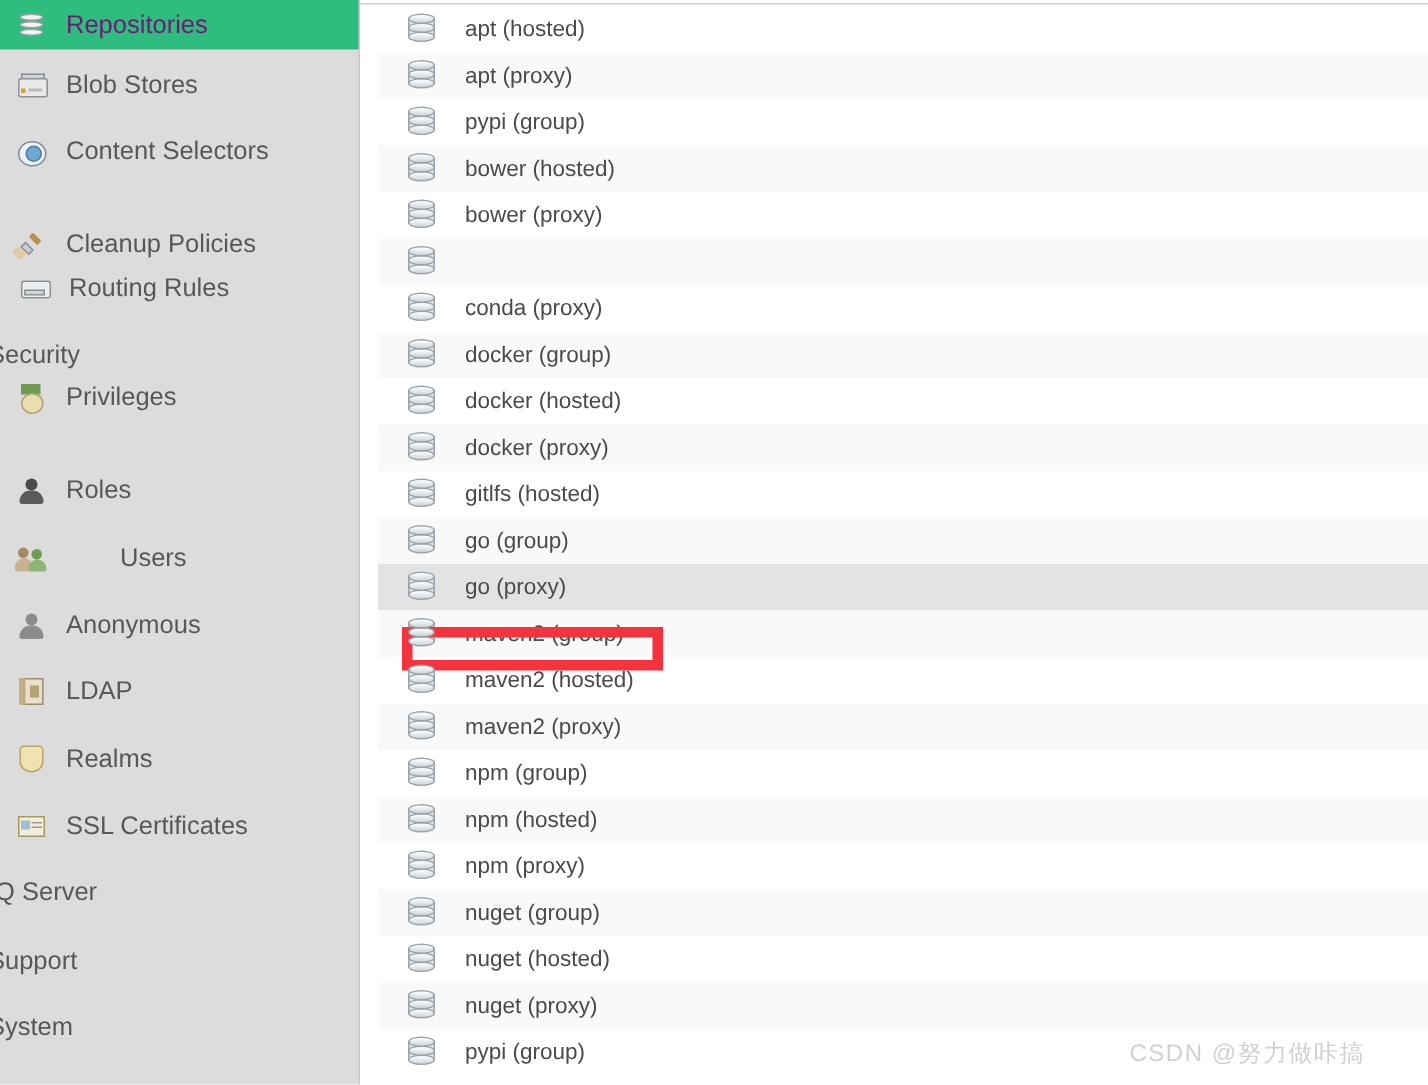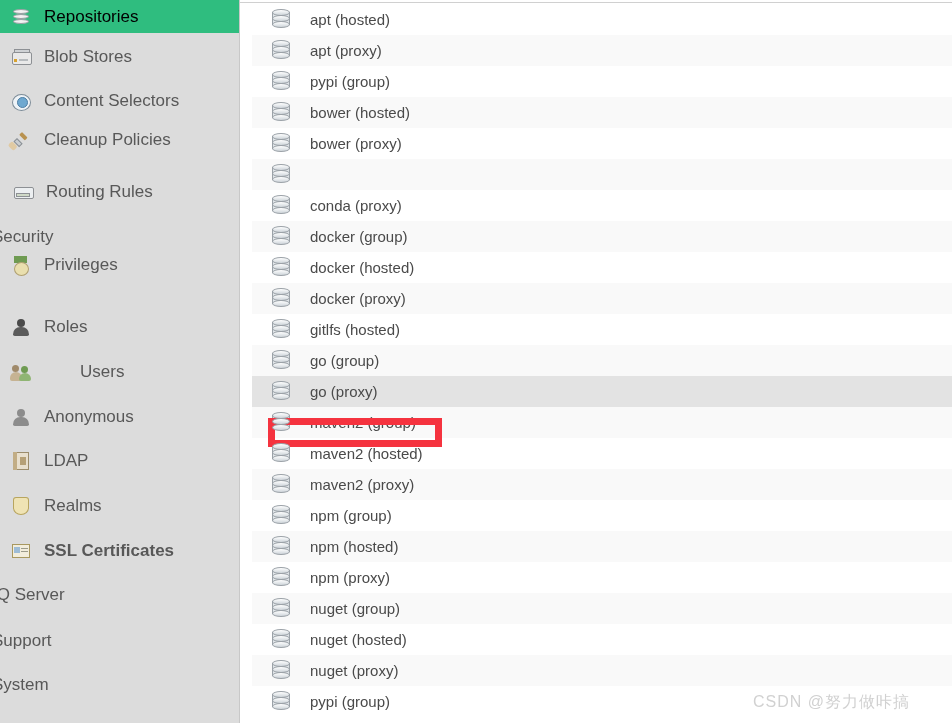--- a/index.html
+++ b/index.html
@@ -40,21 +40,21 @@
     display: flex;
     align-items: center;
     box-sizing: border-box;
     padding-left: 10px;
     color: #585858;
     font-size: 17px;
     white-space: nowrap;
   }
   .nav-item.selected {
     background: #2fbd7f;
-    color: #000000;
+    color: #701a75;
     height: 33px;
     top: 0;
   }
   .nav-item .nav-icon {
     width: 22px;
     height: 22px;
     margin-right: 12px;
     flex: 0 0 22px;
     position: relative;
     display: inline-block;
@@ -327,21 +327,21 @@
       </div>
       <div class="nav-item" style="top: 84px;">
         <span class="nav-icon">
           <span class="ico ico-disc">
             <span class="outer"></span>
             <span class="inner"></span>
           </span>
         </span>
         <span class="nav-label">Content Selectors</span>
       </div>
-      <div class="nav-item" style="top: 123px;">
+      <div class="nav-item" style="top: 146px;">
         <span class="nav-icon">
           <span class="ico ico-brush">
             <span class="handle"></span>
             <span class="ferrule"></span>
             <span class="bristle"></span>
           </span>
         </span>
         <span class="nav-label">Cleanup Policies</span>
       </div>
       <div class="nav-item" style="top: 175px; padding-left: 12px;">
@@ -405,21 +405,21 @@
         <span class="nav-label">LDAP</span>
       </div>
       <div class="nav-item" style="top: 489px;">
         <span class="nav-icon">
           <span class="ico ico-shield">
             <span class="sh"></span>
           </span>
         </span>
         <span class="nav-label">Realms</span>
       </div>
-      <div class="nav-item" style="top: 534px; font-weight: bold;">
+      <div class="nav-item" style="top: 534px;">
         <span class="nav-icon">
           <span class="ico ico-cert">
             <span class="card"></span>
             <span class="pic"></span>
             <span class="l1"></span>
             <span class="l2"></span>
           </span>
         </span>
         <span class="nav-label">SSL Certificates</span>
       </div>

